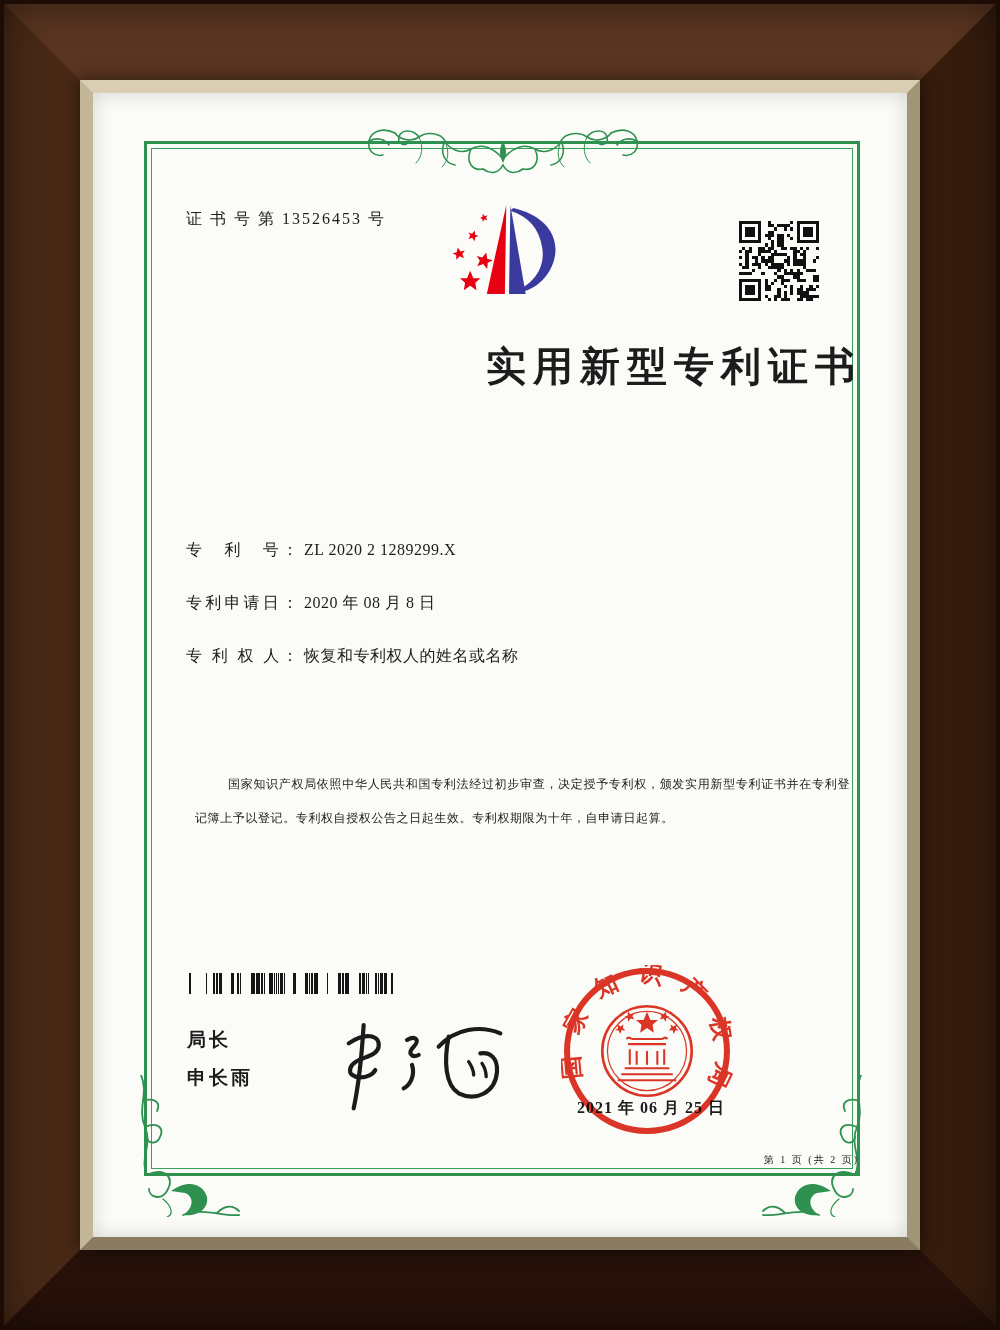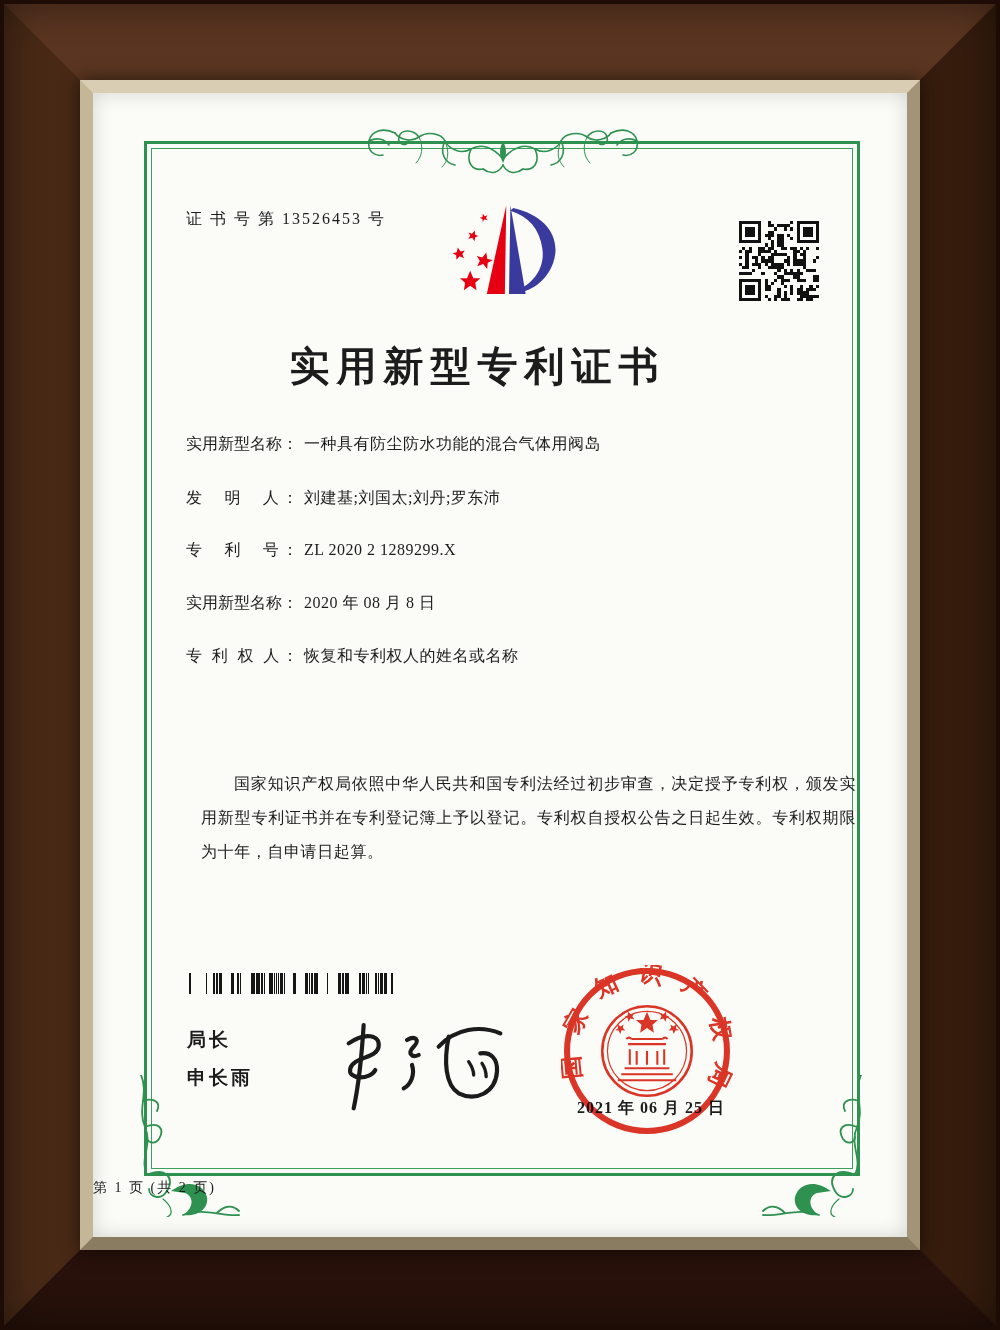--- a/index.html
+++ b/index.html
@@ -13,33 +13,33 @@
   .gold-lip{position:absolute;inset:80px;border:13px solid;box-sizing:border-box;
             border-color:#d9ceb3 #a29476 #8a7c60 #c4b797;box-shadow:0 0 16px rgba(0,0,0,.55);}
   .paper{position:absolute;inset:93px;background:#fbfbf8;box-shadow:inset 0 0 20px rgba(0,0,0,.16);}
   
   .green-border{position:absolute;left:51px;top:48px;right:47px;bottom:61px;
                 border:3px solid #2e9150;}
   .green-border-inner{position:absolute;inset:4px;border:1px solid #3aa05c;}
   
   .abs{position:absolute;}
   .certno{left:93px;top:116px;font-size:16px;letter-spacing:2px;}
-  .title{left:0;right:45px;top:246px;text-align:center;font-size:40px;font-weight:600;
+  .title{left:0;right:45px;top:246px;text-align:right;font-size:40px;font-weight:600;
          letter-spacing:7px;font-family:"Liberation Serif","DejaVu Serif",serif;}
   .row{left:93px;font-size:16px;white-space:nowrap;}
   .lab{display:inline-block;width:112px;text-align:justify;text-align-last:justify;margin-right:6px;}
   .val{letter-spacing:.5px;}
   .addr-val{display:inline-block;width:536px;white-space:normal;vertical-align:top;line-height:29px;letter-spacing:.5px;}
   .grant-no{position:absolute;left:398px;top:0;}
-  .paras{left:108px;top:674px;width:655px;font-size:16px;line-height:34px;text-align:justify;}
+  .paras{left:102px;top:674px;width:655px;font-size:12px;line-height:34px;text-align:justify;}
   .paras p{margin:0;text-indent:33px;letter-spacing:.6px;}
   .bureau{left:94px;font-size:19px;font-weight:bold;letter-spacing:3px;
           font-family:Liberation Serif, serif;}
   .seal-date{left:484px;top:1005px;font-size:16px;font-weight:bold;letter-spacing:1px;}
-  .footer{left:0;right:48px;top:1086px;text-align:left;font-size:14px;letter-spacing:2px;}
+  .footer{left:0;right:48px;top:1060px;text-align:right;font-size:10px;letter-spacing:2px;}
   .seal-svg{mix-blend-mode:multiply;opacity:.95;}
   svg{display:block;}
 </style>
 </head>
 <body>
 
 <div class="photo">
 
   <div class="wood-base"></div>
   <div class="wood-face"></div>
@@ -313,31 +313,25 @@
         <rect x="57.6" y="0" width="22.400000000000002" height="22.400000000000002" fill="#111"></rect>
         <rect x="60.800000000000004" y="3.2" width="16" height="16" fill="#fff"></rect>
         <rect x="64" y="6.4" width="9.600000000000001" height="9.600000000000001" fill="#111"></rect>
         <rect x="0" y="57.6" width="22.400000000000002" height="22.400000000000002" fill="#111"></rect>
         <rect x="3.2" y="60.800000000000004" width="16" height="16" fill="#fff"></rect>
         <rect x="6.4" y="64" width="9.600000000000001" height="9.600000000000001" fill="#111"></rect>
       </svg>
 
     <div class="abs title">实用新型专利证书</div>
 
-    <div class="abs row" style="top:341px">
-      <span class="lab">实用新型名称：</span><span class="val">一种具有防尘防水功能的混合气体用阀岛</span>
-    </div>
-    <div class="abs row" style="top:395px">
-      <span class="lab">发　明　人：</span><span class="val">刘建基;刘国太;刘丹;罗东沛</span>
-    </div>
     <div class="abs row" style="top:447px">
       <span class="lab">专　利　号：</span><span class="val">ZL 2020 2 1289299.X</span>
     </div>
     <div class="abs row" style="top:500px">
-      <span class="lab">实用新型名称：</span><span class="val">2020 年 08 月 8 日</span>
+      <span class="lab">专利申请日：</span><span class="val">2020 年 08 月 8 日</span>
     </div>
     <div class="abs row" style="top:553px">
       <span class="lab">专 利 权 人：</span><span class="val">恢复和专利权人的姓名或名称</span>
     </div>
 
     <div class="abs paras">
       <p>国家知识产权局依照中华人民共和国专利法经过初步审查，决定授予专利权，颁发实用新型专利证书并在专利登记簿上予以登记。专利权自授权公告之日起生效。专利权期限为十年，自申请日起算。</p>
     </div>
 
     <svg id="bc-svg" class="abs" style="left:96px;top:880px;" width="206" height="21" viewBox="0 0 206 21" shape-rendering="crispEdges">

